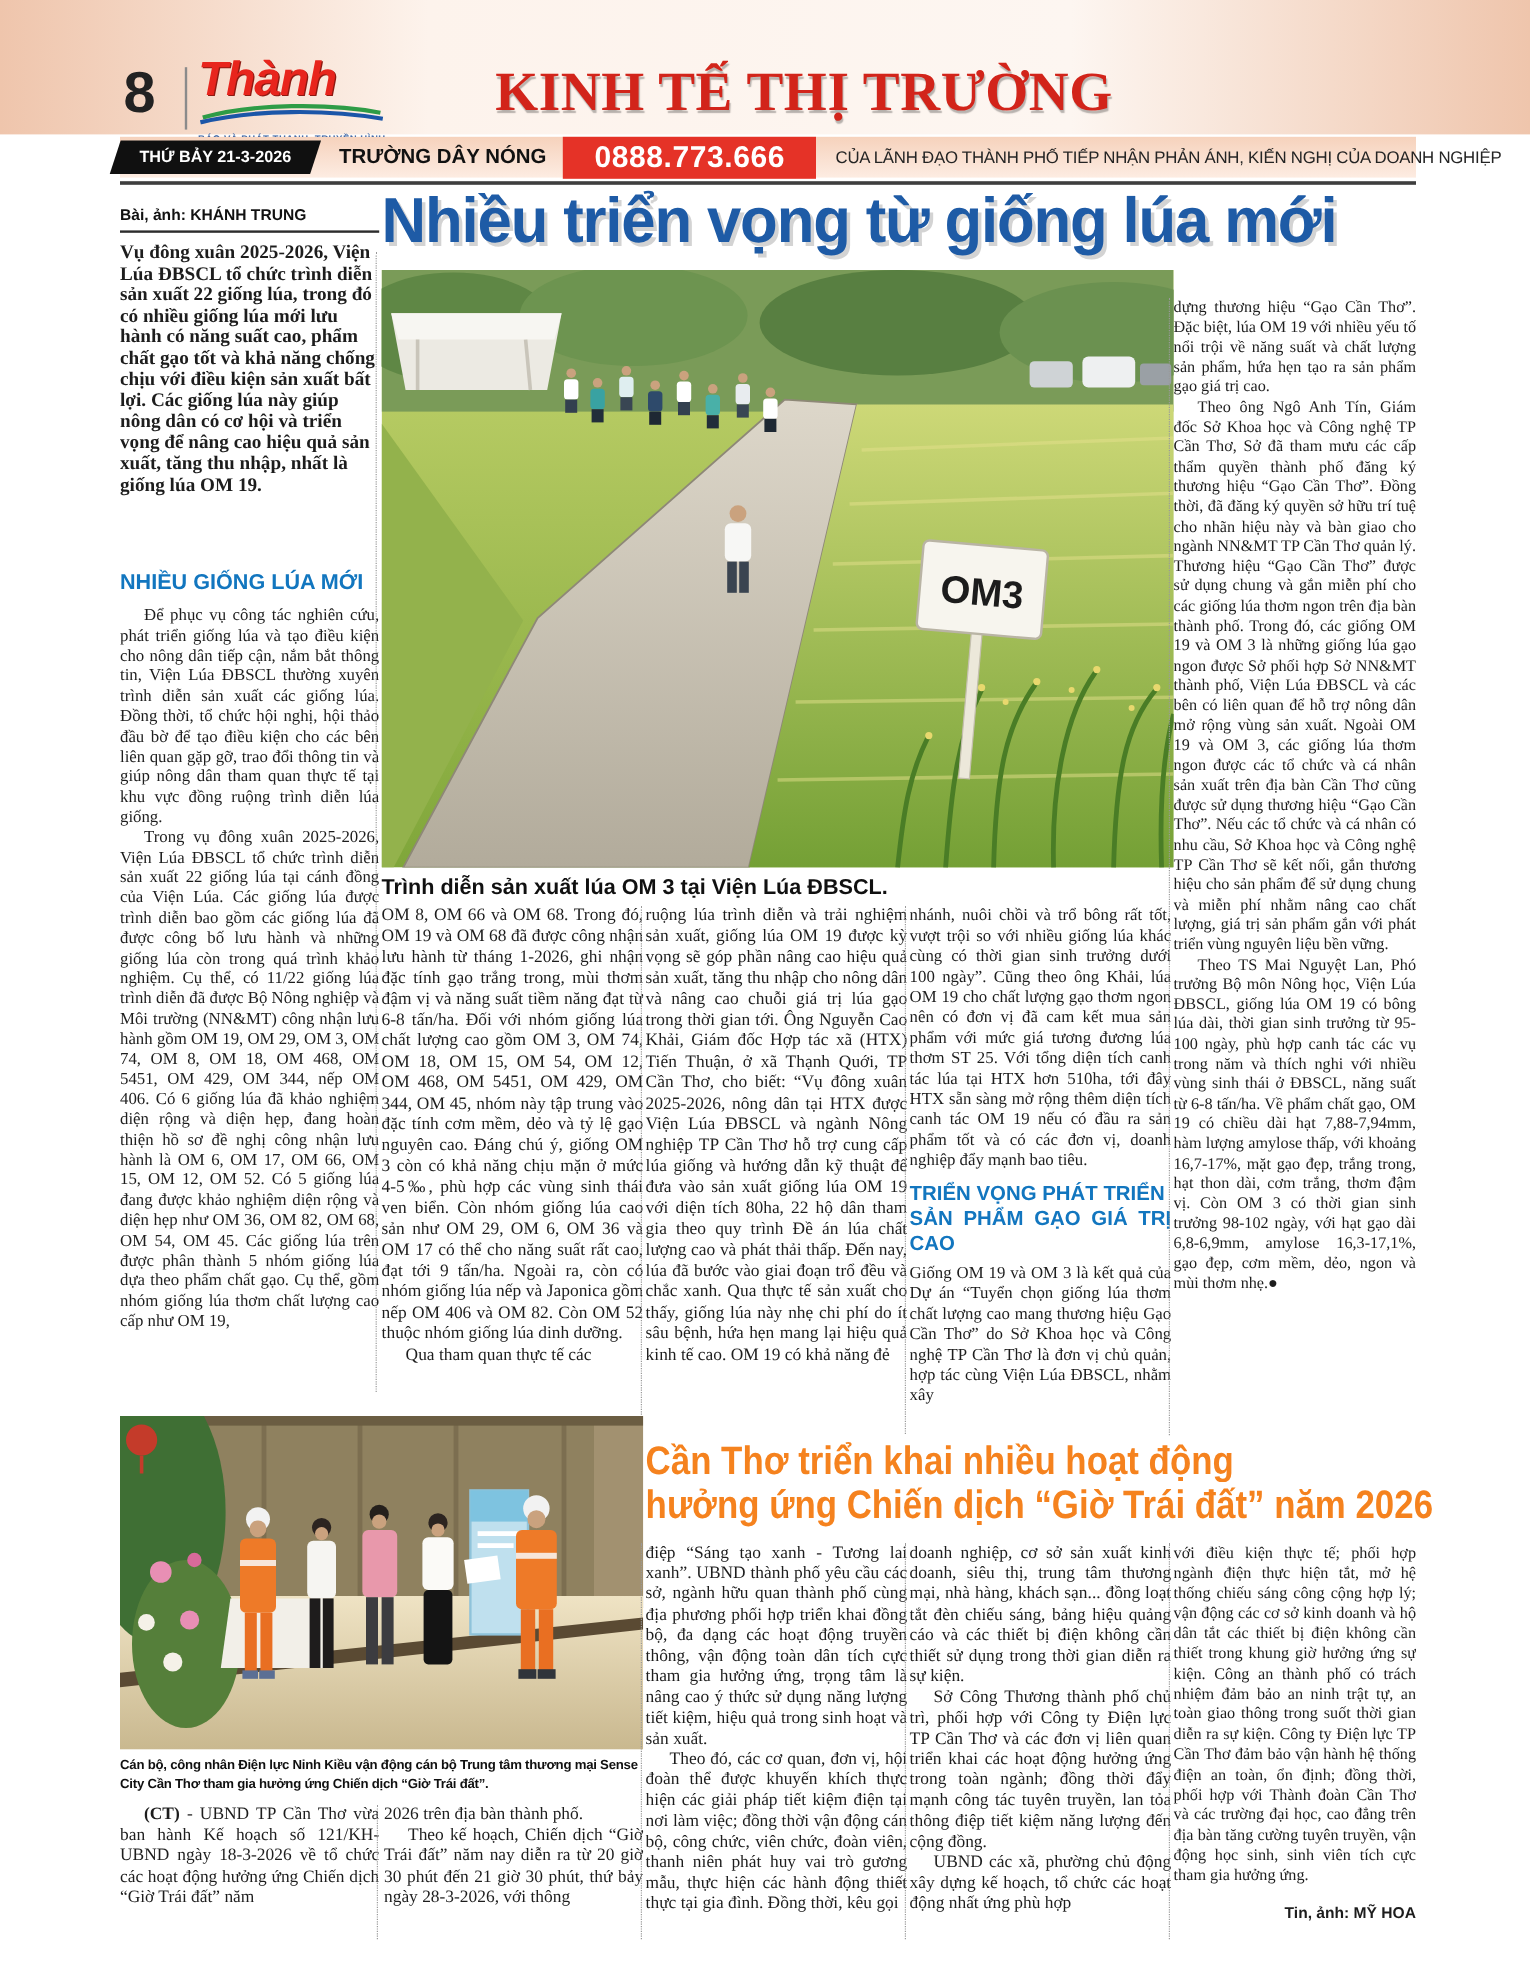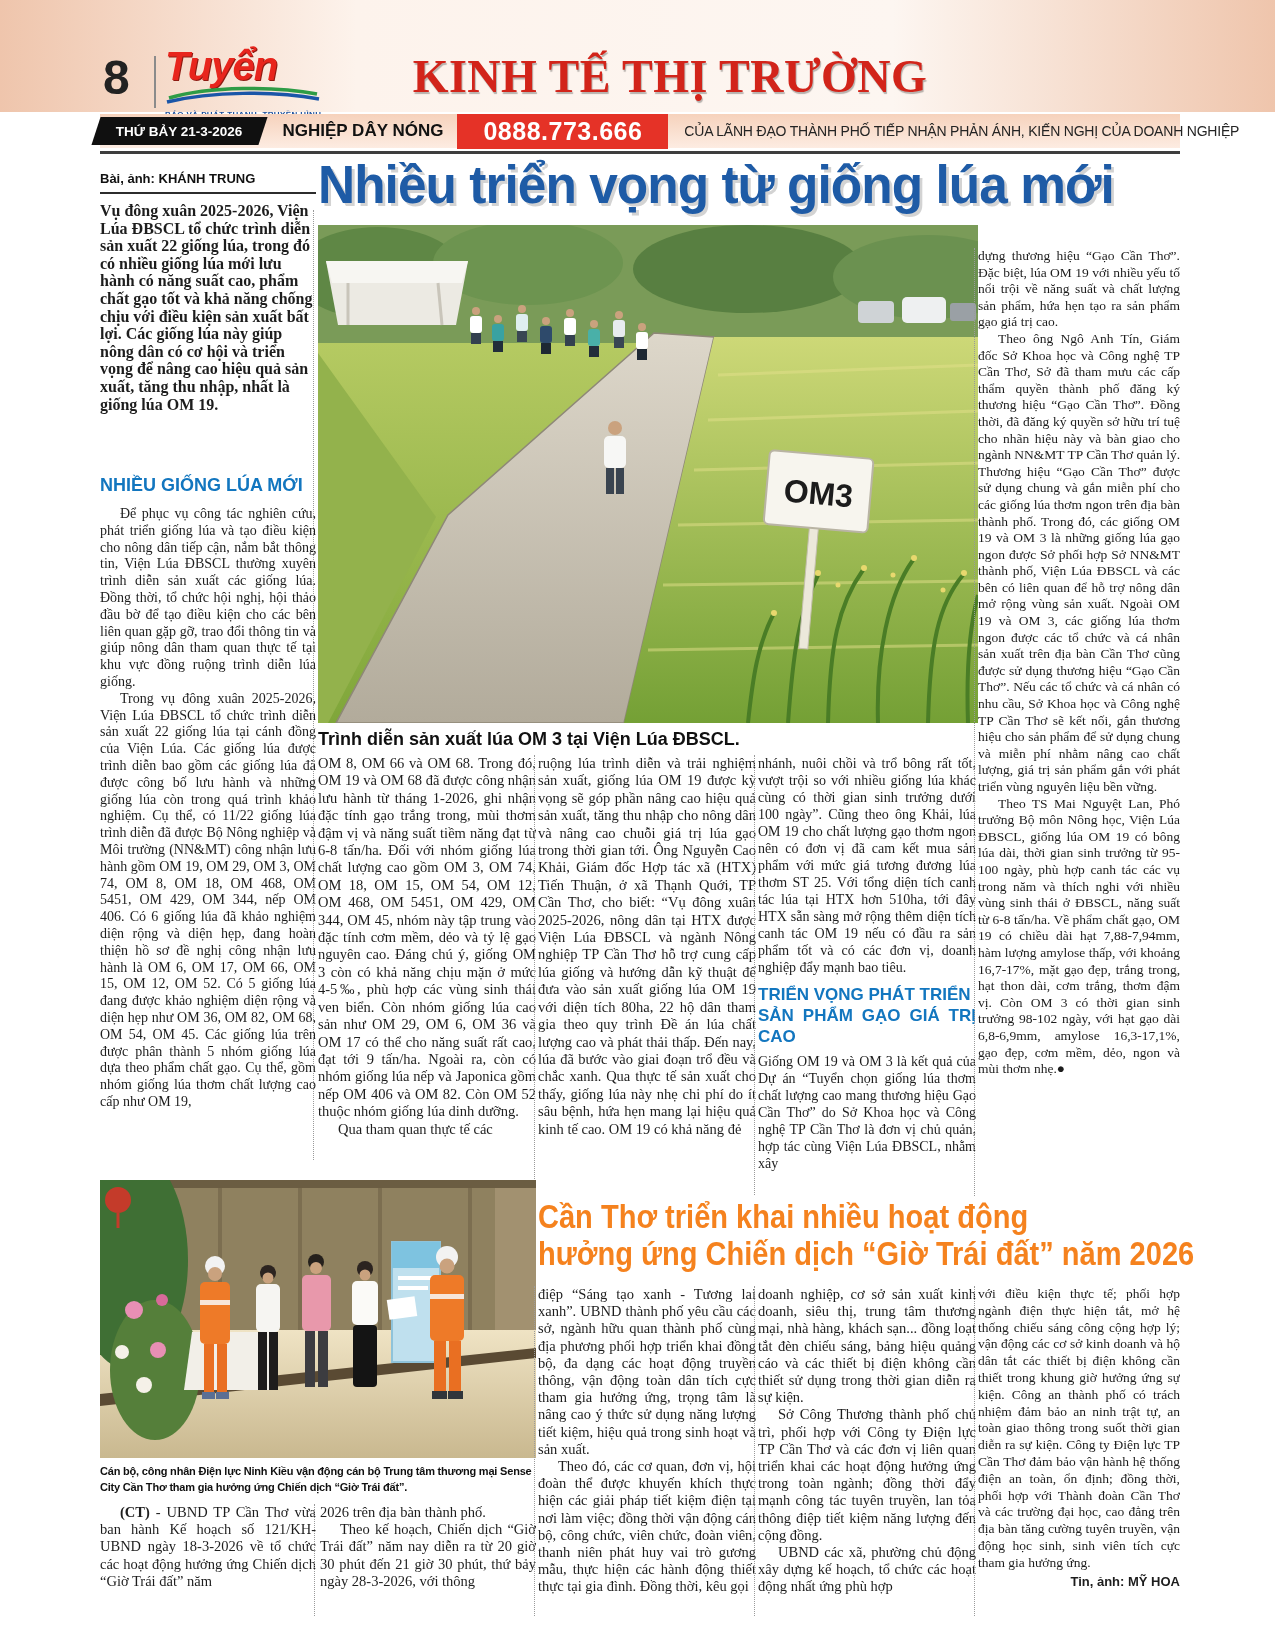--- a/index.html
+++ b/index.html
@@ -57,49 +57,49 @@
   .photo2{left:100px;top:1180px;width:436px;height:278px;}
   .caption2{left:100px;top:1463px;width:438px;font-size:11px;line-height:16px;letter-spacing:-.2px;}
   .bot-headline{left:538px;top:1198px;width:642px;color:#f5821e;font-weight:bold;
     font-size:33px;line-height:37px;white-space:nowrap;}
   .scale88{display:inline-block;transform:scaleX(.88);transform-origin:0 50%;}
   .col-A{left:100px;top:1504px;width:216px;height:114px;font-size:14.5px;line-height:17.2px;}
   .col-B{left:320px;top:1504px;width:216px;height:114px;font-size:14.5px;line-height:17.2px;}
   .col-C{left:538px;top:1286px;width:218px;height:332px;font-size:14.5px;line-height:17.2px;}
   .col-D{left:758px;top:1286px;width:218px;height:332px;font-size:14.5px;line-height:17.2px;}
   .col-E{left:978px;top:1286px;width:202px;height:332px;font-size:13.5px;line-height:16.8px;}
-  .credit{text-align:right;font-weight:bold;font-size:13px;margin-top:2px;
+  .credit{text-align:right;font-weight:bold;font-size:13px;margin-top:14px;
     font-family:"Liberation Sans","DejaVu Sans",sans-serif;}
   .b{font-weight:bold;}
 </style>
 </head>
 <body>
 
 <div id="page">
 
   <div class="abs header-band"></div>
   <div class="abs page-number sans">8</div>
   <div class="abs head-divider"></div>
 
   <div class="abs logo sans">
-    <div class="logo-word">Tuyển</div>
+    <div class="logo-word">Thành</div>
     <svg width="158" height="18" viewBox="0 0 158 18">
       <path d="M4,12 C44,0 112,0 152,8" stroke="#2e9c46" fill="none" stroke-width="3.5"></path>
       <path d="M2,16 C48,5 108,5 154,13" stroke="#1b56a8" fill="none" stroke-width="3.5"></path>
     </svg>
     <div class="logo-tag">BÁO VÀ PHÁT THANH, TRUYỀN HÌNH</div>
   </div>
 
   <div class="abs section-title">KINH TẾ THỊ TRƯỜNG</div>
 
   <div class="abs hotline sans">
     <div class="date-chip">
       <span>THỨ BẢY 21-3-2026</span>
     </div>
-    <div class="hot-label">NGHIỆP DÂY NÓNG</div>
+    <div class="hot-label">TRƯỜNG DÂY NÓNG</div>
     <div class="hot-number">0888.773.666</div>
     <div class="hot-note">CỦA LÃNH ĐẠO THÀNH PHỐ TIẾP NHẬN PHẢN ÁNH, KIẾN NGHỊ CỦA DOANH NGHIỆP</div>
   </div>
   <div class="abs main-rule"></div>
 
   <div class="abs byline sans">Bài, ảnh: KHÁNH TRUNG</div>
 
   <div class="abs headline sans">
     <span class="scale97">Nhiều triển vọng từ giống lúa mới</span>
   </div>

